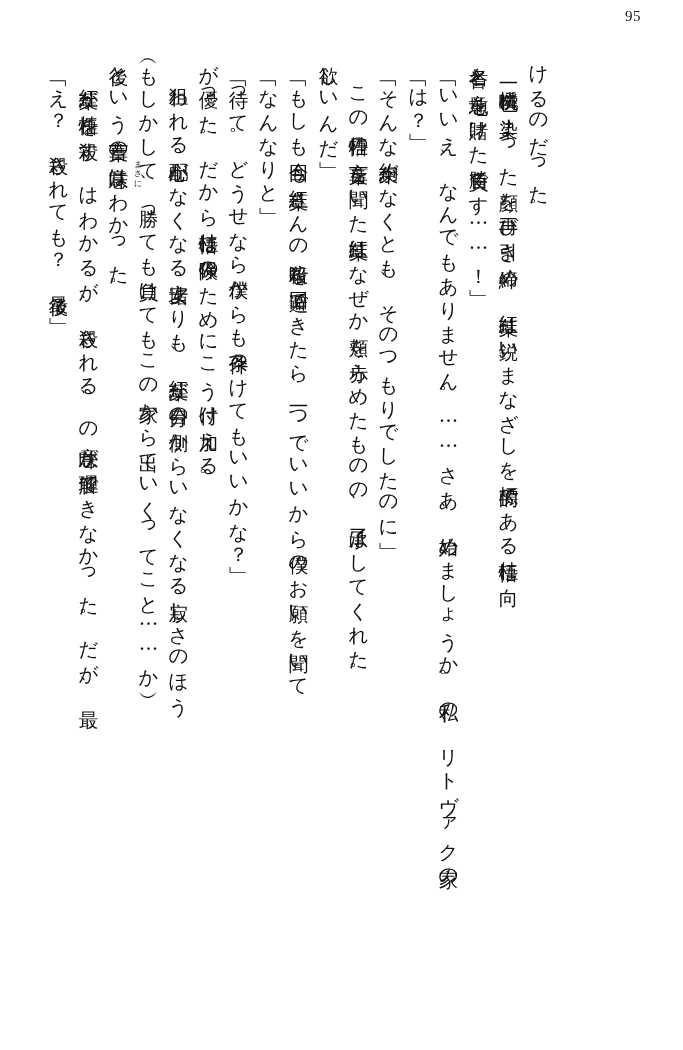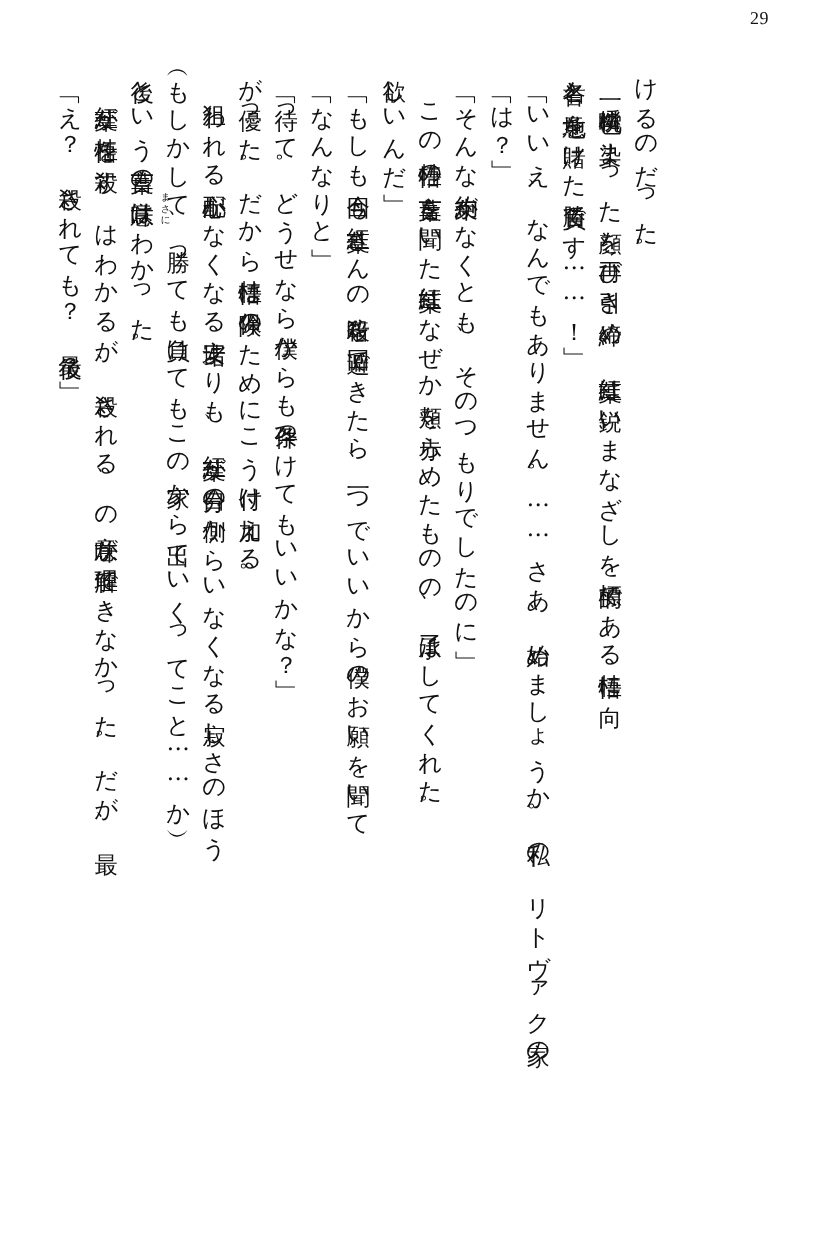--- a/index.html
+++ b/index.html
@@ -63,21 +63,21 @@
     -webkit-writing-mode: vertical-rl;
     color: #111;
     font-family: "DejaVu Serif", "Liberation Serif", serif;
   }
 </style>
 </head>
 <body>
 
 <div id="page">
 
-  <div id="page-number">29</div>
+  <div id="page-number">95</div>
 
   <div id="body-text">
     <div class="line indent1">「え？　殺されても？　最後？」</div>
     <div class="line">　紅葉が桂悟を殺す、はわかるが、殺される、の意味が理解できなかった。だが、最</div>
     <div class="line">後という言葉の意味はわかった。</div>
     <div class="line">（もしかして、勝っても負けてもこの家から出ていくってこと……か）</div>
     <div class="line">　狙われる心配がなくなる安堵よりも、紅葉が自分の側からいなくなる寂しさのほう</div>
     <div class="line">が優った。だから桂悟は保険のためにこう付け加える。</div>
     <div class="line indent1">「待って。どうせなら僕からも条件つけてもいいかな？」</div>
     <div class="line indent1">「なんなりと」</div>

